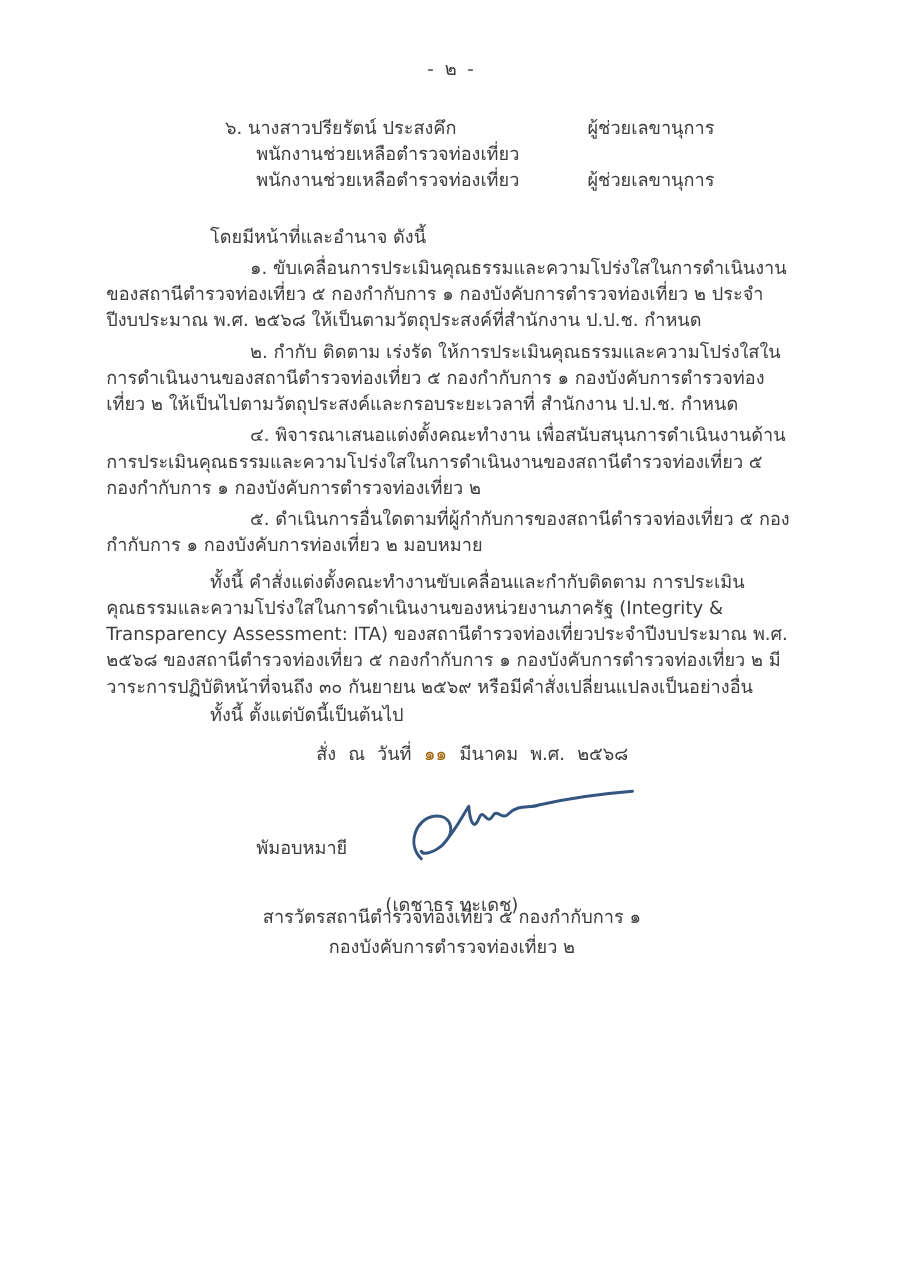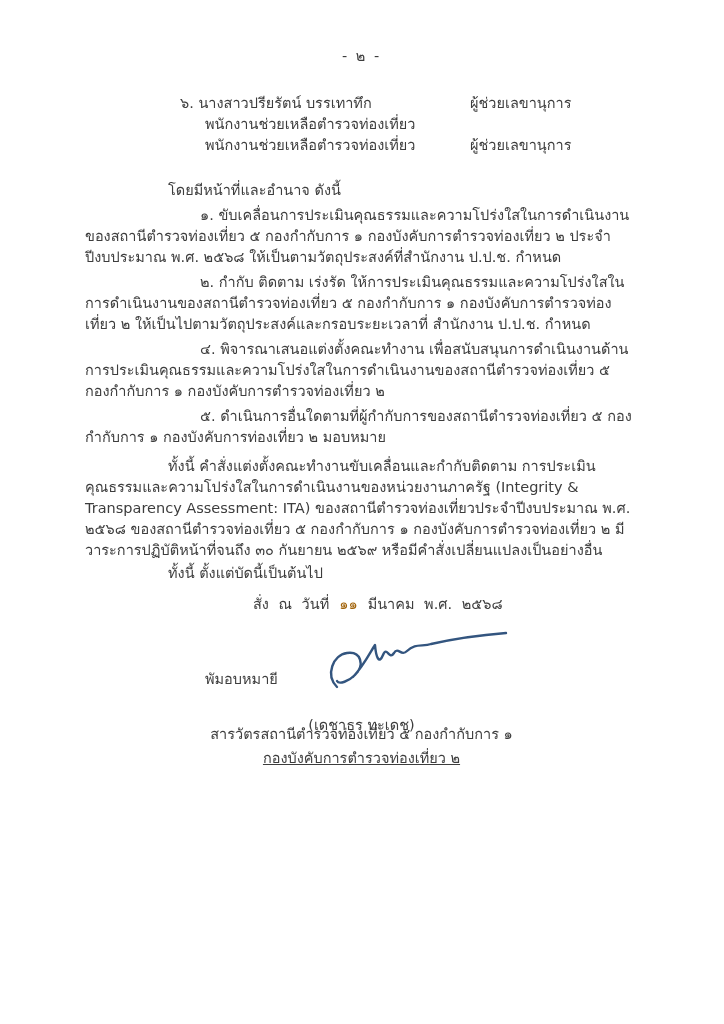--- a/index.html
+++ b/index.html
@@ -31,35 +31,35 @@
   .effective-line { margin-top: 2px; padding-left: 83px; }
 
   .order-date-line { margin-top: 10px; padding-left: 168px; word-spacing: 5px; }
   .order-date-day { color: #a16207; margin: 0 10px; font-weight: 500; }
 
   .signature-block { position: relative; height: 210px; margin-top: 10px; }
   .sig-rank { position: absolute; left: 120px; top: 44px; white-space: nowrap; }
   .sig-ink { position: absolute; left: 238px; top: 2px; }
   .sig-name { position: absolute; left: 0; right: 0; top: 90px; text-align: center; }
   .sig-title-1 { position: absolute; left: 0; right: 0; top: 99px; text-align: center; }
-  .sig-title-2 { position: absolute; left: 0; right: 0; top: 123px; text-align: center; text-decoration: underline; }
+  .sig-title-2 { position: absolute; left: 0; right: 0; top: 123px; text-align: center; }
 </style>
 </head>
 <body>
 
 <div class="page">
   <div class="content">
 
     <div class="page-number">- ๒ -</div>
 
     <div class="members">
       <div class="member-row">
         <span>
           <span>๖.</span>
-          <span>นางสาวปรียรัตน์ บรรเทาทึก</span>
+          <span>นางสาวปรียรัตน์ ประสงคึก</span>
         </span>
         <span class="member-role">ผู้ช่วยเลขานุการ</span>
       </div>
       <div class="member-position">พนักงานช่วยเหลือตำรวจท่องเที่ยว</div>
 
       <div class="member-row">
         <span class="member-role">ผู้ช่วยเลขานุการ</span>
       </div>
       <div class="member-position">พนักงานช่วยเหลือตำรวจท่องเที่ยว</div>
     </div>

